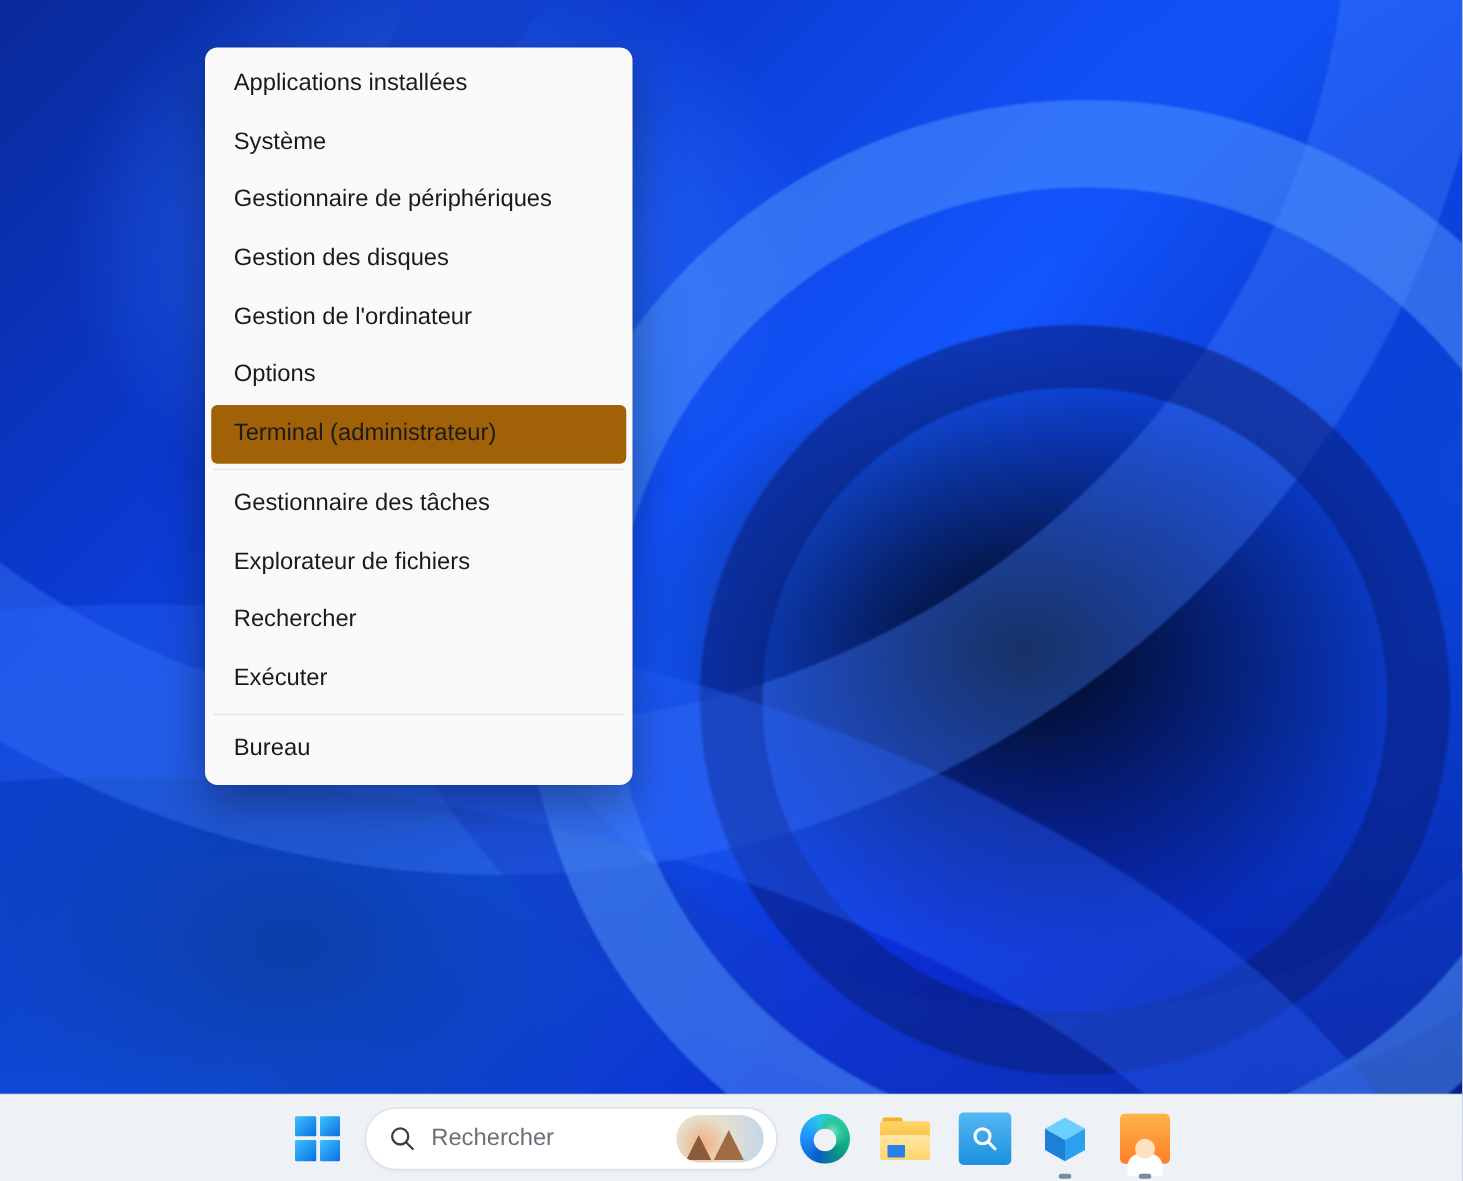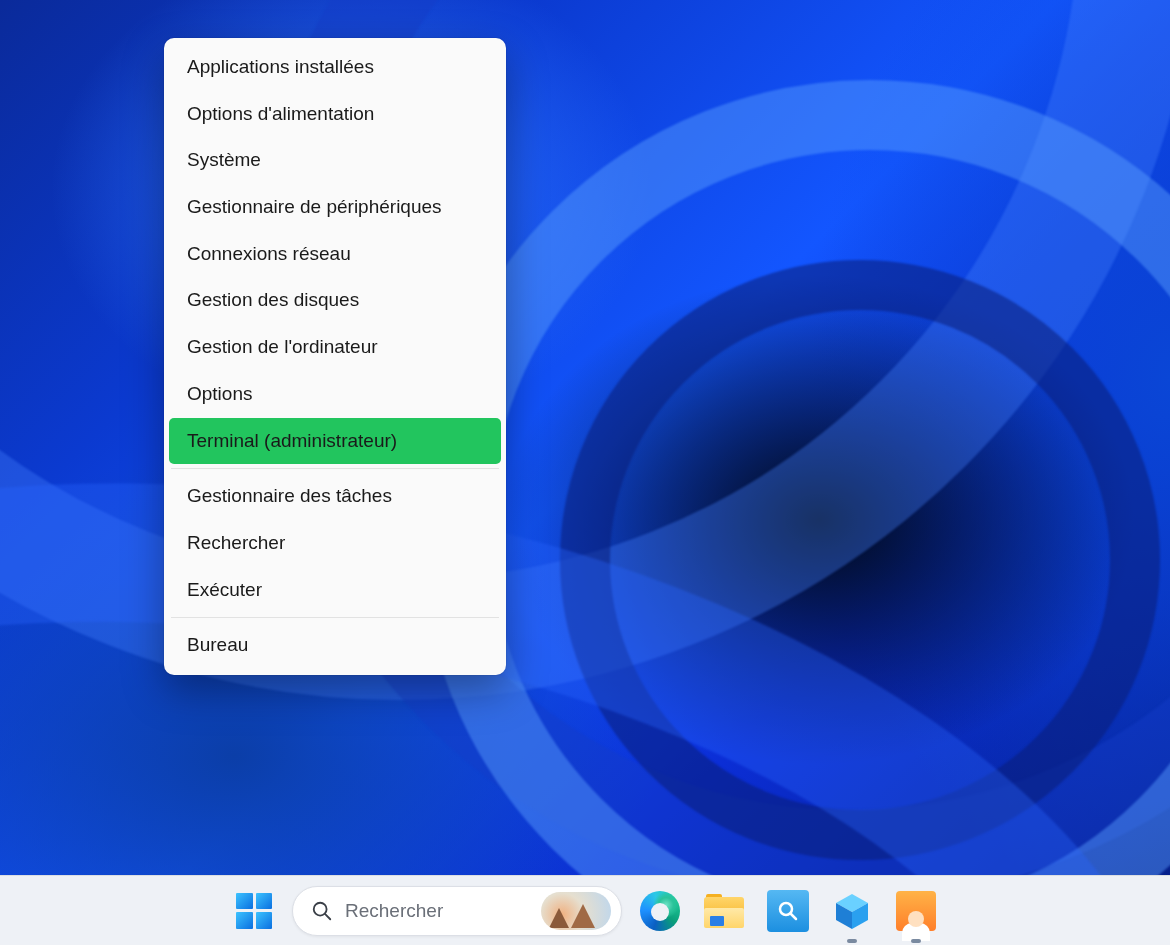--- a/index.html
+++ b/index.html
@@ -39,21 +39,21 @@
   }
   .menu-item {
     padding: 11px 18px 11px 18px;
     font-size: 19px;
     color: #1a1a1a;
     border-radius: 5px;
     cursor: default;
     display: flex; align-items: center; justify-content: space-between;
     line-height: 1.3;
   }
-  .menu-item.hovered { background: #22c55e; }
+  .menu-item.hovered { background: #a16207; }
   .menu-sep { height: 1px; background: #e2e2e2; margin: 4px 2px; }
   .chevron { font-size: 16px; color: #444; }
 
   
   #taskbar {
     position: absolute;
     left: 0; right: 0; bottom: 0;
     height: 70px;
     background: #eef1f6;
     border-top: 1px solid rgba(0,0,0,0.08);
@@ -164,48 +164,45 @@
   <div class="ribbon r2"></div>
   <div class="ribbon r3"></div>
   <div class="ribbon r4"></div>
   <div class="ribbon r5"></div>
 
   <div id="winx-menu">
     <div class="menu-item">
         <span>Applications installées</span>
       </div>
     <div class="menu-item">
-        <span>Options d'alimentation</span>
-      </div>
-    <div class="menu-item">
         <span>Système</span>
       </div>
     <div class="menu-item">
         <span>Gestionnaire de périphériques</span>
-      </div>
-    <div class="menu-item">
-        <span>Connexions réseau</span>
       </div>
     <div class="menu-item">
         <span>Gestion des disques</span>
       </div>
     <div class="menu-item">
         <span>Gestion de l'ordinateur</span>
       </div>
     <div class="menu-item">
         <span>Options</span>
       </div>
     <div class="menu-item hovered">
         <span>Terminal (administrateur)</span>
       </div>
 
     <div class="menu-sep"></div>
 
     <div class="menu-item">
         <span>Gestionnaire des tâches</span>
+      </div>
+    <div class="menu-item">
+        <span>Explorateur de fichiers</span>
       </div>
     <div class="menu-item">
         <span>Rechercher</span>
       </div>
     <div class="menu-item">
         <span>Exécuter</span>
       </div>
 
     <div class="menu-sep"></div>
 

